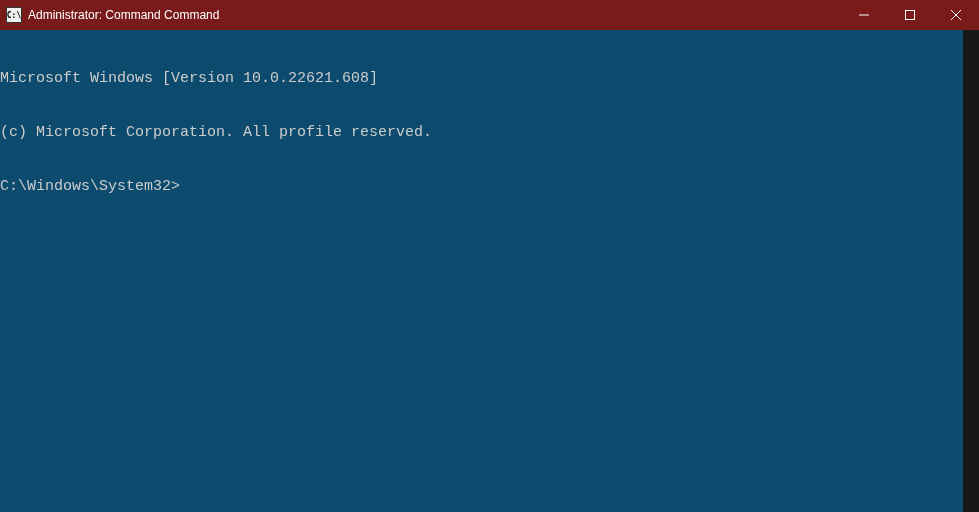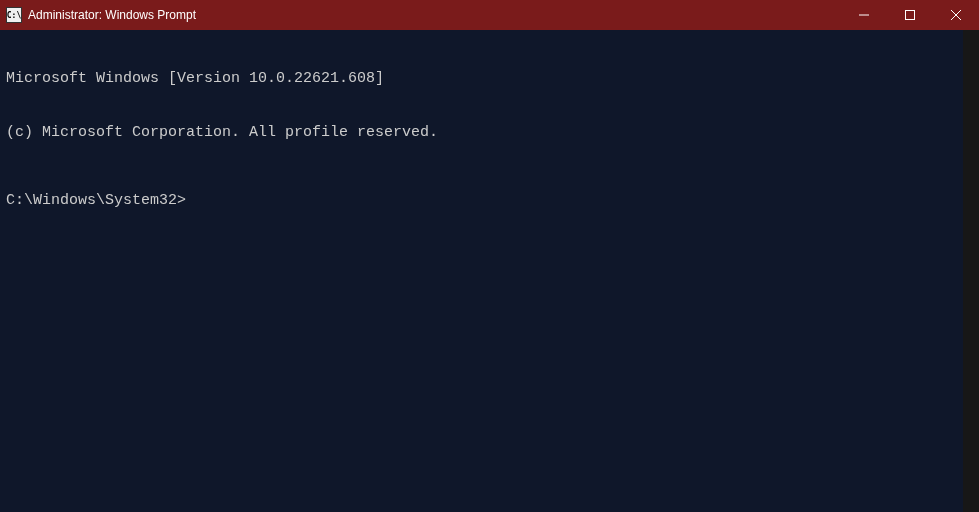--- a/index.html
+++ b/index.html
@@ -67,35 +67,34 @@
     }
     .win-btn svg {
       width: 10px;
       height: 10px;
       stroke: #fff;
       stroke-width: 1;
       fill: none;
     }
     .terminal-content {
       flex: 1;
-      background: #0f172a;
-      padding: 4px 6px;
+      background: #0c4a6e;
+      padding: 4px 0;
       color: #cccccc;
       font-size: 15px;
       line-height: 1.2em;
       white-space: pre;
       font-family: Consolas, 'Courier New', monospace;
       position: relative;
     }
     .line {
       display: block;
     }
     .prompt-line {
       display: flex;
-      margin-top: 14px;
     }
     .highlight-box {
       border: 2px solid #d41f1f;
       padding: 0 2px;
       margin-left: 0px;
       display: inline-block;
       line-height: 1.15em;
     }
     .scrollbar-track {
       position: absolute;
@@ -113,21 +112,21 @@
 </head>
 <body>
 
 <div class="window">
 
   <div class="titlebar">
     <div class="titlebar-left">
       <div class="cmd-icon">
         <span>C:\</span>
       </div>
-      <span class="title-text">Administrator: Windows Prompt</span>
+      <span class="title-text">Administrator: Command Command</span>
     </div>
     <div class="window-controls">
       <div class="win-btn">
         <svg viewBox="0 0 10 10">
             <line x1="0" y1="5" x2="10" y2="5"></line>
           </svg>
       </div>
       <div class="win-btn">
         <svg viewBox="0 0 10 10">
             <rect x="0.5" y="0.5" width="9" height="9"></rect>

